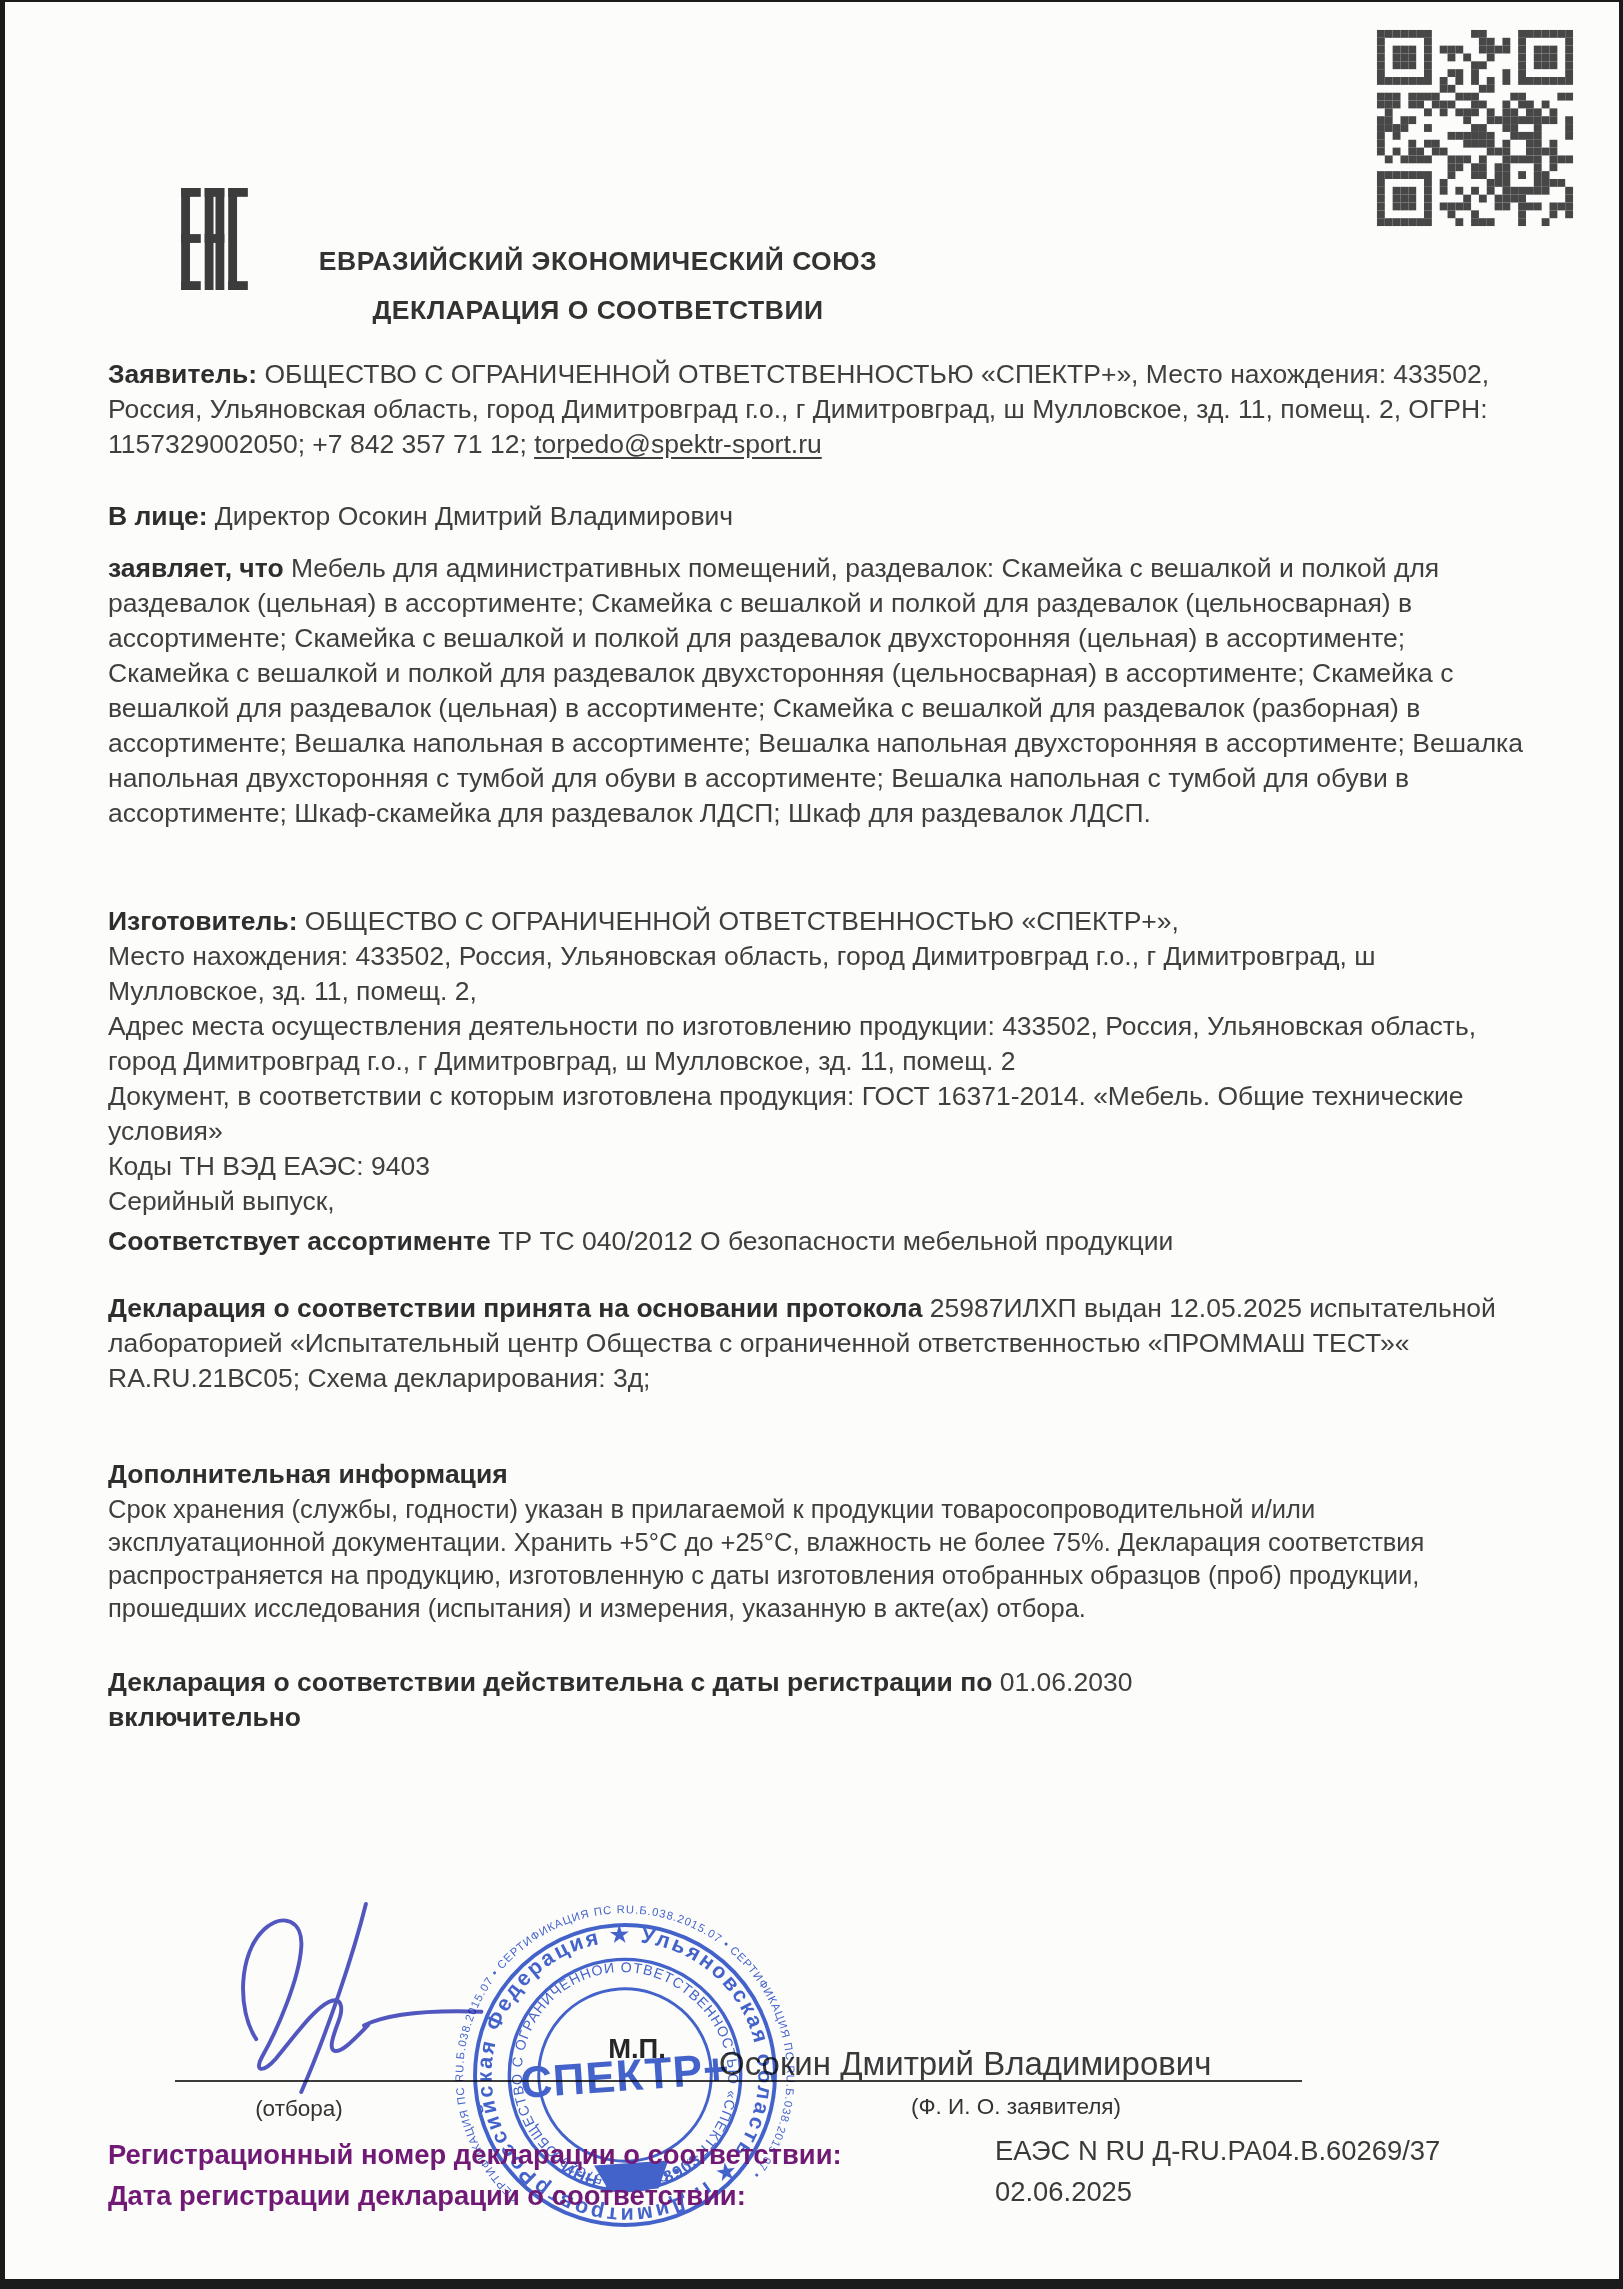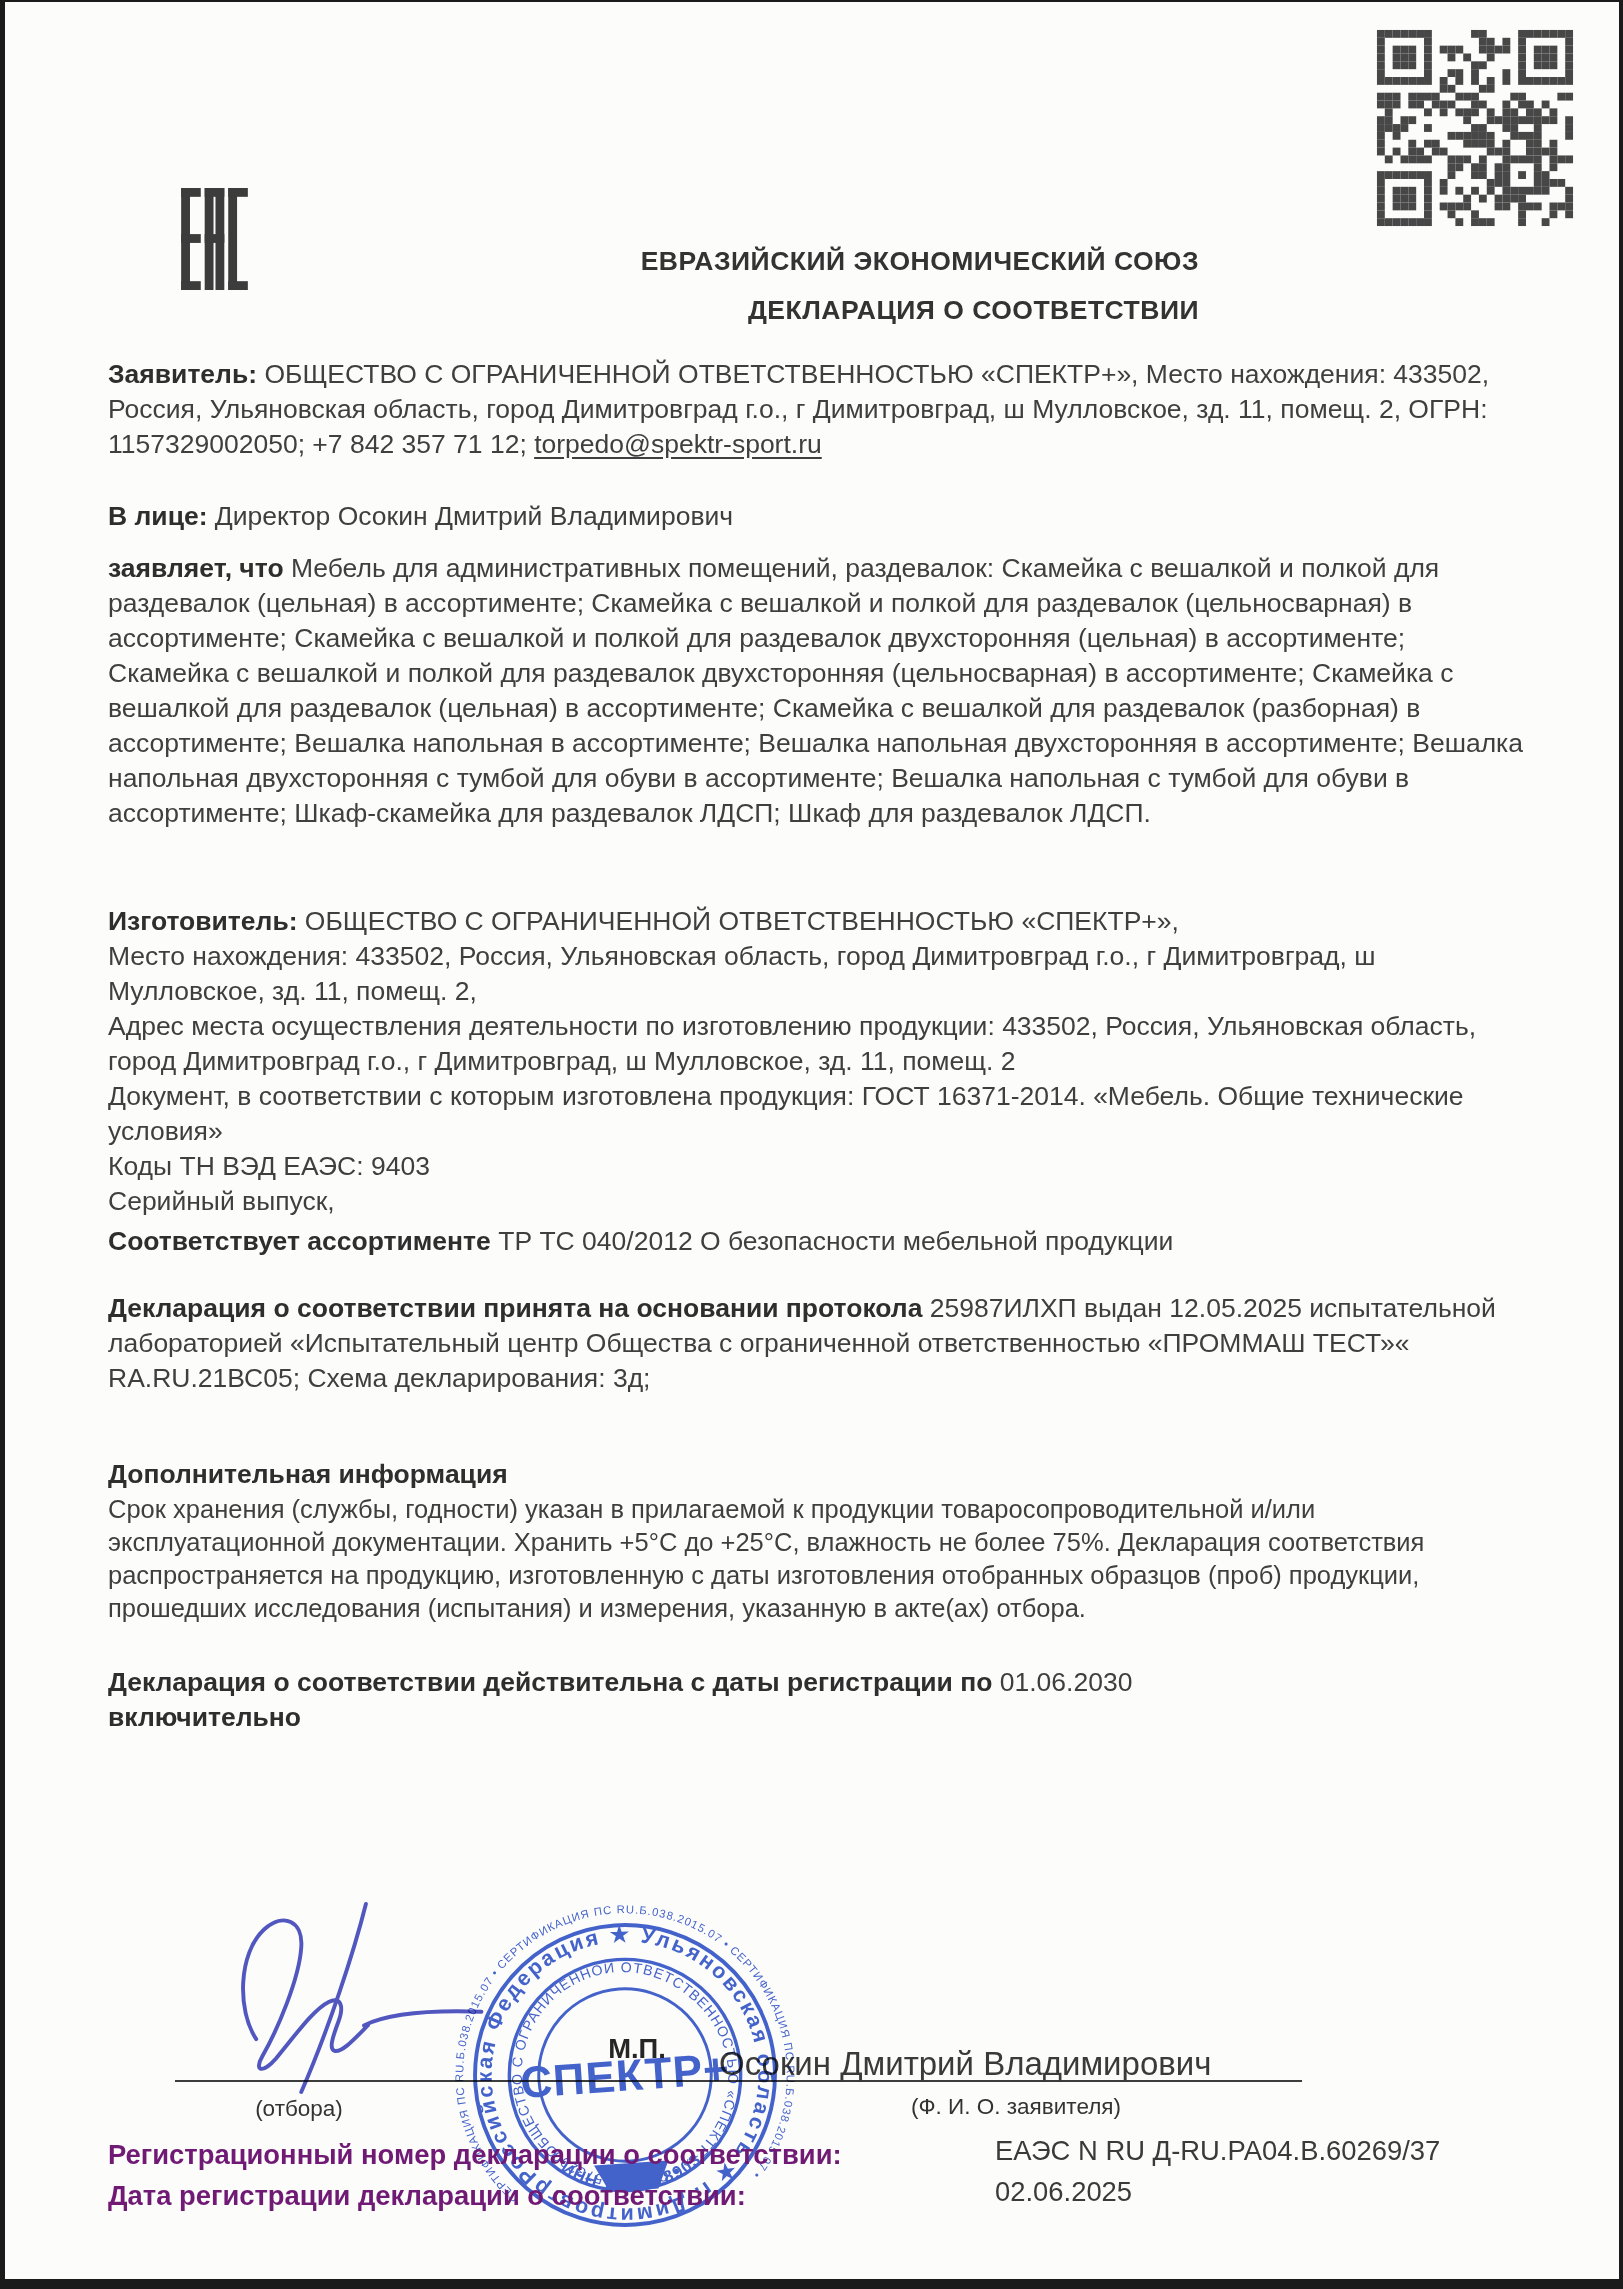--- a/index.html
+++ b/index.html
@@ -12,21 +12,21 @@
     box-sizing:border-box;
     overflow:hidden;
     font-family:"Liberation Sans", sans-serif;
     color:#3f3f3f;
   }
   .abs{position:absolute;}
   .b{font-weight:bold;color:#2e2e2e;}
   .body-text{font-size:26.5px;line-height:35px;}
   .small-text{font-size:25.5px;line-height:33px;}
   .prel{white-space:pre-line;}
-  .titles{left:8px;top:235px;width:1186px;text-align:right;}
+  .titles{left:0;top:235px;width:1186px;text-align:center;}
   .title-line{font-size:26.5px;font-weight:bold;color:#333;line-height:49px;letter-spacing:0.5px;}
   .para{left:103px;width:1418px;}
   .p-applicant{top:355px;}
   .p-person{top:497px;}
   .p-declares{top:549px;}
   .p-manufacturer{top:902px;}
   .p-compliance{top:1222px;}
   .p-basis{top:1289px;}
   .h-additional{top:1457px;font-size:26.5px;}
   .p-additional{top:1491px;}

